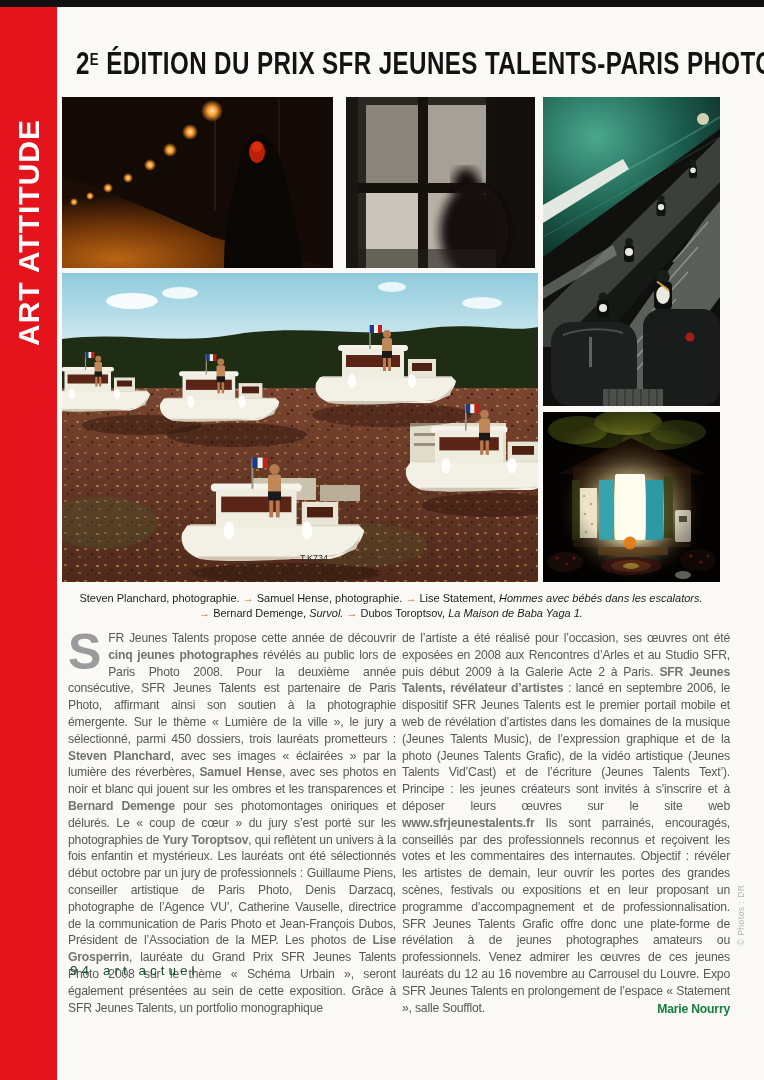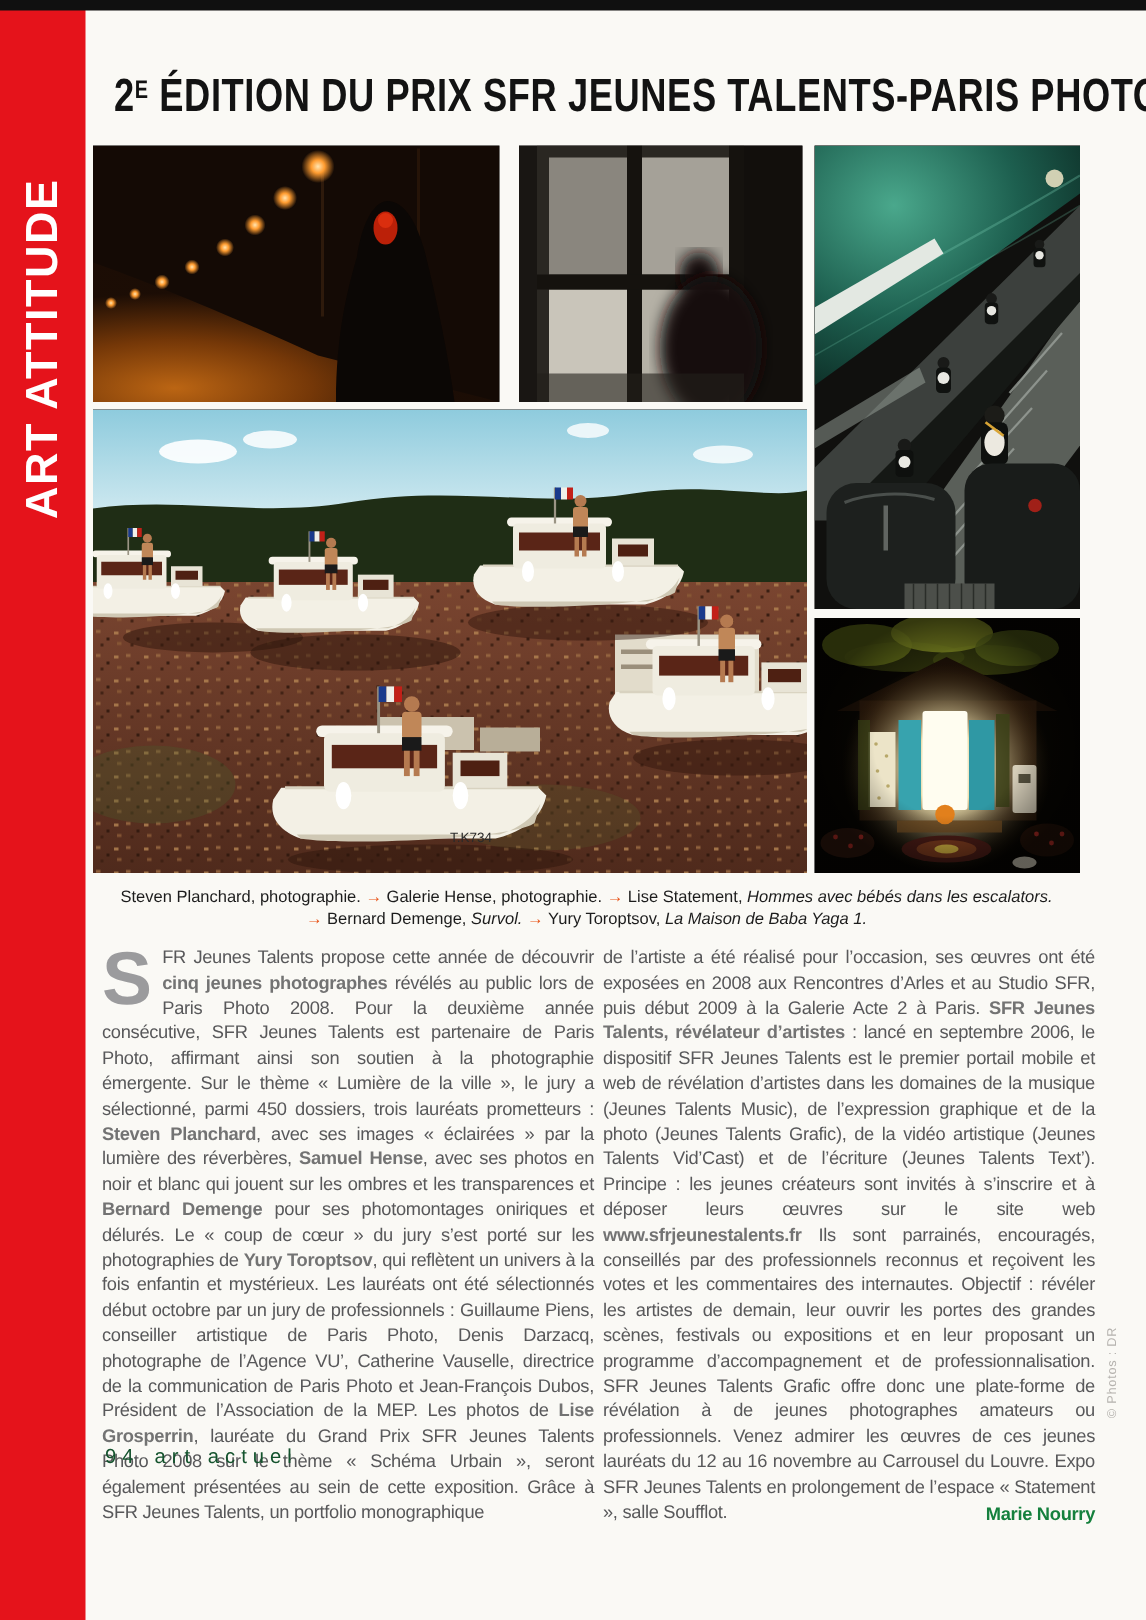--- a/index.html
+++ b/index.html
@@ -294,22 +294,22 @@
           <circle cx="148" cy="144" r="1.6"></circle>
           <circle cx="158" cy="150" r="1.6"></circle>
           <circle cx="165" cy="144" r="1.6"></circle>
         </g>
       <ellipse cx="140" cy="163" rx="8" ry="4" fill="#d8d2c0"></ellipse>
       <rect width="177" height="170" fill="url(#p5vig)"></rect>
     </svg>
   </div>
 
   <div class="caption">
-    <div class="cap-line"><span>Steven Planchard, photographie.</span><span class="arrow"> → </span><span>Galerie Hense, photographie.</span><span class="arrow"> → </span><span>Lise Statement, </span><span class="i">Hommes avec bébés dans les escalators.</span></div>
-    <div class="cap-line"><span class="arrow">→ </span><span>Bernard Demenge, </span><span class="i">Survol.</span><span class="arrow"> → </span><span>Yury Toroptsov, </span><span class="i">La Maison de Baba Yaga 1.</span></div>
+    <div class="cap-line"><span>Steven Planchard, photographie.</span><span class="arrow"> → </span><span>Samuel Hense, photographie.</span><span class="arrow"> → </span><span>Lise Statement, </span><span class="i">Hommes avec bébés dans les escalators.</span></div>
+    <div class="cap-line"><span class="arrow">→ </span><span>Bernard Demenge, </span><span class="i">Survol.</span><span class="arrow"> → </span><span>Dubos Toroptsov, </span><span class="i">La Maison de Baba Yaga 1.</span></div>
   </div>
 
   <div class="col col-left">
     <span class="dropcap">S</span><span><span>FR Jeunes Talents propose cette année de découvrir </span><span class="b">cinq jeunes photographes</span><span> révélés au public lors de Paris Photo 2008. Pour la deuxième année consécutive, SFR Jeunes Talents est partenaire de Paris Photo, affirmant ainsi son soutien à la photographie émergente. Sur le thème « Lumière de la ville », le jury a sélectionné, parmi 450 dossiers, trois lauréats prometteurs : </span><span class="b">Steven Planchard</span><span>, avec ses images « éclairées » par la lumière des réverbères, </span><span class="b">Samuel Hense</span><span>, avec ses photos en noir et blanc qui jouent sur les ombres et les transparences et </span><span class="b">Bernard Demenge</span><span> pour ses photomontages oniriques et délurés. Le « coup de cœur » du jury s’est porté sur les photographies de </span><span class="b">Yury Toroptsov</span><span>, qui reflètent un univers à la fois enfantin et mystérieux. Les lauréats ont été sélectionnés début octobre par un jury de professionnels : Guillaume Piens, conseiller artistique de Paris Photo, Denis Darzacq, photographe de l’Agence VU’, Catherine Vauselle, directrice de la communication de Paris Photo et Jean-François Dubos, Président de l’Association de la MEP. Les photos de </span><span class="b">Lise Grosperrin</span><span>, lauréate du Grand Prix SFR Jeunes Talents Photo 2008 sur le thème « Schéma Urbain », seront également présentées au sein de cette exposition. Grâce à SFR Jeunes Talents, un portfolio monographique</span></span>
   </div>
 
   <div class="col col-right">
     <span><span>de l’artiste a été réalisé pour l’occasion, ses œuvres ont été exposées en 2008 aux Rencontres d’Arles et au Studio SFR, puis début 2009 à la Galerie Acte 2 à Paris. </span><span class="b">SFR Jeunes Talents, révélateur d’artistes</span><span> : lancé en septembre 2006, le dispositif SFR Jeunes Talents est le premier portail mobile et web de révélation d’artistes dans les domaines de la musique (Jeunes Talents Music), de l’expression graphique et de la photo (Jeunes Talents Grafic), de la vidéo artistique (Jeunes Talents Vid’Cast) et de l’écriture (Jeunes Talents Text’). Principe : les jeunes créateurs sont invités à s’inscrire et à déposer leurs œuvres sur le site web </span><span class="b">www.sfrjeunestalents.fr</span><span> Ils sont parrainés, encouragés, conseillés par des professionnels reconnus et reçoivent les votes et les commentaires des internautes. Objectif : révéler les artistes de demain, leur ouvrir les portes des grandes scènes, festivals ou expositions et en leur proposant un programme d’accompagnement et de professionnalisation. SFR Jeunes Talents Grafic offre donc une plate-forme de révélation à de jeunes photographes amateurs ou professionnels. Venez admirer les œuvres de ces jeunes lauréats du 12 au 16 novembre au Carrousel du Louvre. Expo SFR Jeunes Talents en prolongement de l’espace « Statement », salle Soufflot.</span></span>
     <span class="byline">Marie Nourry</span>
   </div>

